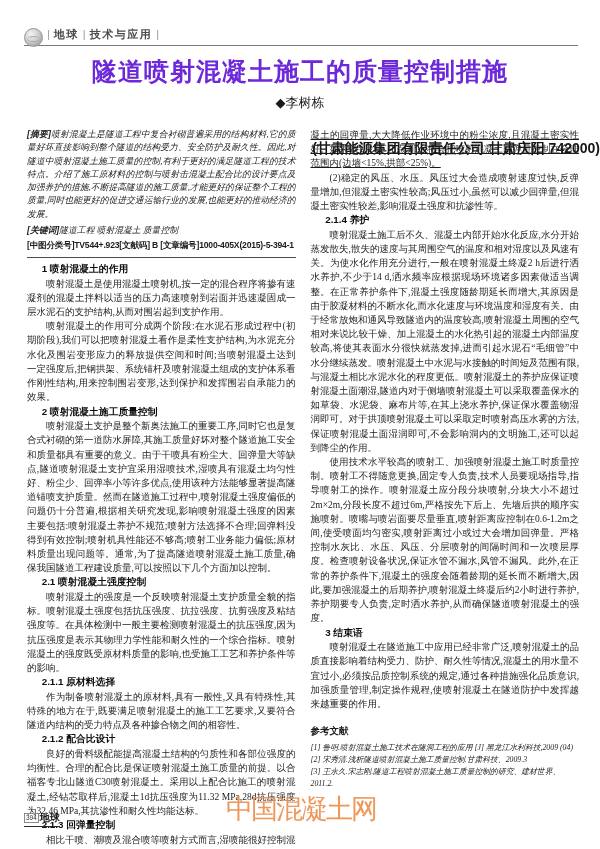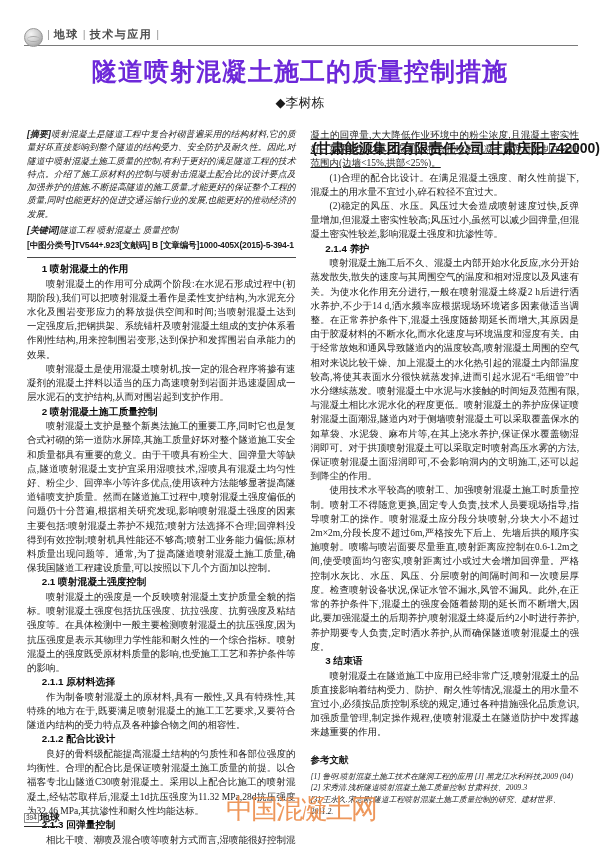--- a/index.html
+++ b/index.html
@@ -123,37 +123,36 @@
       <div class="abstract">
         <span class="lbl">[摘要]</span><span>喷射混凝土是隧道工程中复合衬砌普遍采用的结构材料,它的质量好坏直接影响到整个隧道的结构受力、安全防护及耐久性。因此,对隧道中喷射混凝土施工质量的控制,有利于更好的满足隧道工程的技术特点。介绍了施工原材料的控制与喷射击混凝土配合比的设计要点及加强养护的措施,不断提高隧道的施工质量,才能更好的保证整个工程的质量,同时也能更好的促进交通运输行业的发展,也能更好的推动经济的发展。</span>
       </div>
       <div class="kw">
         <span class="lbl">[关键词]</span><span>隧道工程 喷射混凝土 质量控制</span>
       </div>
       <div class="cls">[中图分类号]TV544+.923[文献码] B [文章编号]1000-405X(2015)-5-394-1</div>
       <div class="rule"></div>
 
       <h3>1 喷射混凝土的作用</h3>
+      <p>喷射混凝土是使用混凝土喷射机,按一定的混合程序将掺有速凝剂的混凝土拌料以适当的压力高速喷射到岩面并迅速凝固成一层水泥石的支护结构,从而对围岩起到支护作用。</p>
       <p>喷射混凝土的作用可分成两个阶段:在水泥石形成过程中(初期阶段),我们可以把喷射混凝土看作是柔性支护结构,为水泥充分水化及围岩变形应力的释放提供空间和时间;当喷射混凝土达到一定强度后,把钢拱架、系统锚杆及喷射混凝土组成的支护体系看作刚性结构,用来控制围岩变形,达到保护和发挥围岩自承能力的效果。</p>
-      <p>喷射混凝土是使用混凝土喷射机,按一定的混合程序将掺有速凝剂的混凝土拌料以适当的压力高速喷射到岩面并迅速凝固成一层水泥石的支护结构,从而对围岩起到支护作用。</p>
       <h3>2 喷射混凝土施工质量控制</h3>
       <p>喷射混凝土支护是整个新奥法施工的重要工序,同时它也是复合式衬砌的第一道防水屏障,其施工质量好坏对整个隧道施工安全和质量都具有重要的意义。由于干喷具有粉尘大、回弹量大等缺点,隧道喷射混凝土支护宜采用湿喷技术,湿喷具有混凝土均匀性好、粉尘少、回弹率小等许多优点,使用该种方法能够显著提高隧道锚喷支护质量。然而在隧道施工过程中,喷射混凝土强度偏低的问题仍十分普遍,根据相关研究发现,影响喷射混凝土强度的因素主要包括:喷射混凝土养护不规范;喷射方法选择不合理;回弹料没得到有效控制;喷射机具性能还不够高;喷射工业务能力偏低;原材料质量出现问题等。通常,为了提高隧道喷射混凝土施工质量,确保我国隧道工程建设质量,可以按照以下几个方面加以控制。</p>
       <h3>2.1 喷射混凝土强度控制</h3>
       <p>喷射混凝土的强度是一个反映喷射混凝土支护质量全貌的指标。喷射混凝土强度包括抗压强度、抗拉强度、抗剪强度及粘结强度等。在具体检测中一般主要检测喷射混凝土的抗压强度,因为抗压强度是表示其物理力学性能和耐久性的一个综合指标。喷射混凝土的强度既受原材料质量的影响,也受施工工艺和养护条件等的影响。</p>
       <h3>2.1.1 原材料选择</h3>
       <p>作为制备喷射混凝土的原材料,具有一般性,又具有特殊性,其特殊的地方在于,既要满足喷射混凝土的施工工艺要求,又要符合隧道内结构的受力特点及各种掺合物之间的相容性。</p>
       <h3>2.1.2 配合比设计</h3>
       <p>良好的骨料级配能提高混凝土结构的匀质性和各部位强度的均衡性。合理的配合比是保证喷射混凝土施工质量的前提。以合福客专北山隧道C30喷射混凝土。采用以上配合比施工的喷射混凝土,经钻芯取样后,混凝土1d抗压强度为11.32 MPa,28d抗压强度为32.46 MPa,其抗渗性和耐久性均能达标。</p>
       <h3>2.1.3 回弹量控制</h3>
       <p>相比干喷、潮喷及混合喷等喷射方式而言,湿喷能很好控制混</p>
     </div>
 
     <div class="col col-right">
       <p class="cont">凝土的回弹量,大大降低作业环境中的粉尘浓度,且混凝土密实性好。如果做到以下几点,那么将会把喷射混凝土回弹量控制在合理范围内(边墙&lt;15%,拱部&lt;25%)。</p>
-      <p>(1)合理的配合比设计。在满足混凝土强度、耐久性前提下,混凝土的用水量不宜过小,碎石粒径不宜过大。</p>
       <p>(2)稳定的风压、水压。风压过大会造成喷射速度过快,反弹量增加,但混凝土密实性较高;风压过小,虽然可以减少回弹量,但混凝土密实性较差,影响混凝土强度和抗渗性等。</p>
       <h3>2.1.4 养护</h3>
       <p>喷射混凝土施工后不久、混凝土内部开始水化反应,水分开始蒸发散失,散失的速度与其周围空气的温度和相对湿度以及风速有关。为使水化作用充分进行,一般在喷射混凝土终凝2 h后进行洒水养护,不少于14 d,洒水频率应根据现场环境诸多因素做适当调整。在正常养护条件下,混凝土强度随龄期延长而增大,其原因是由于胶凝材料的不断水化,而水化速度与环境温度和湿度有关。由于经常放炮和通风导致隧道内的温度较高,喷射混凝土周围的空气相对来说比较干燥、加上混凝土的水化热引起的混凝土内部温度较高,将使其表面水分很快就蒸发掉,进而引起水泥石“毛细管”中水分继续蒸发。喷射混凝土中水泥与水接触的时间短及范围有限,与混凝土相比水泥水化的程度更低。喷射混凝土的养护应保证喷射混凝土面潮湿,隧道内对于侧墙喷射混凝土可以采取覆盖保水的如草袋、水泥袋、麻布片等,在其上浇水养护,保证保水覆盖物湿润即可。对于拱顶喷射混凝土可以采取定时喷射高压水雾的方法,保证喷射混凝土面湿润即可,不会影响洞内的文明施工,还可以起到降尘的作用。</p>
       <p>使用技术水平较高的喷射工、加强喷射混凝土施工时质量控制。喷射工不得随意更换,固定专人负责,技术人员要现场指导,指导喷射工的操作。喷射混凝土应分段分块喷射,分块大小不超过2m×2m,分段长度不超过6m,严格按先下后上、先墙后拱的顺序实施喷射。喷嘴与喷岩面要尽量垂直,喷射距离应控制在0.6-1.2m之间,使受喷面均匀密实,喷射距离过小或过大会增加回弹量。严格控制水灰比、水压、风压、分层喷射的间隔时间和一次喷层厚度。检查喷射设备状况,保证水管不漏水,风管不漏风。此外,在正常的养护条件下,混凝土的强度会随着龄期的延长而不断增大,因此,要加强混凝土的后期养护,喷射混凝土终凝后约2小时进行养护,养护期要专人负责,定时洒水养护,从而确保隧道喷射混凝土的强度。</p>
       <h3>3 结束语</h3>
       <p>喷射混凝土在隧道施工中应用已经非常广泛,喷射混凝土的品质直接影响着结构受力、防护、耐久性等情况,混凝土的用水量不宜过小,必须按品质控制系统的规定,通过各种措施强化品质意识,加强质量管理,制定操作规程,使喷射混凝土在隧道防护中发挥越来越重要的作用。</p>
 
       <div class="refs">
         <h4>参考文献</h4>
         <p class="ref">[1] 鲁明.喷射混凝土施工技术在隧洞工程的应用 [J] 黑龙江水利科技,2009 (04)</p>

